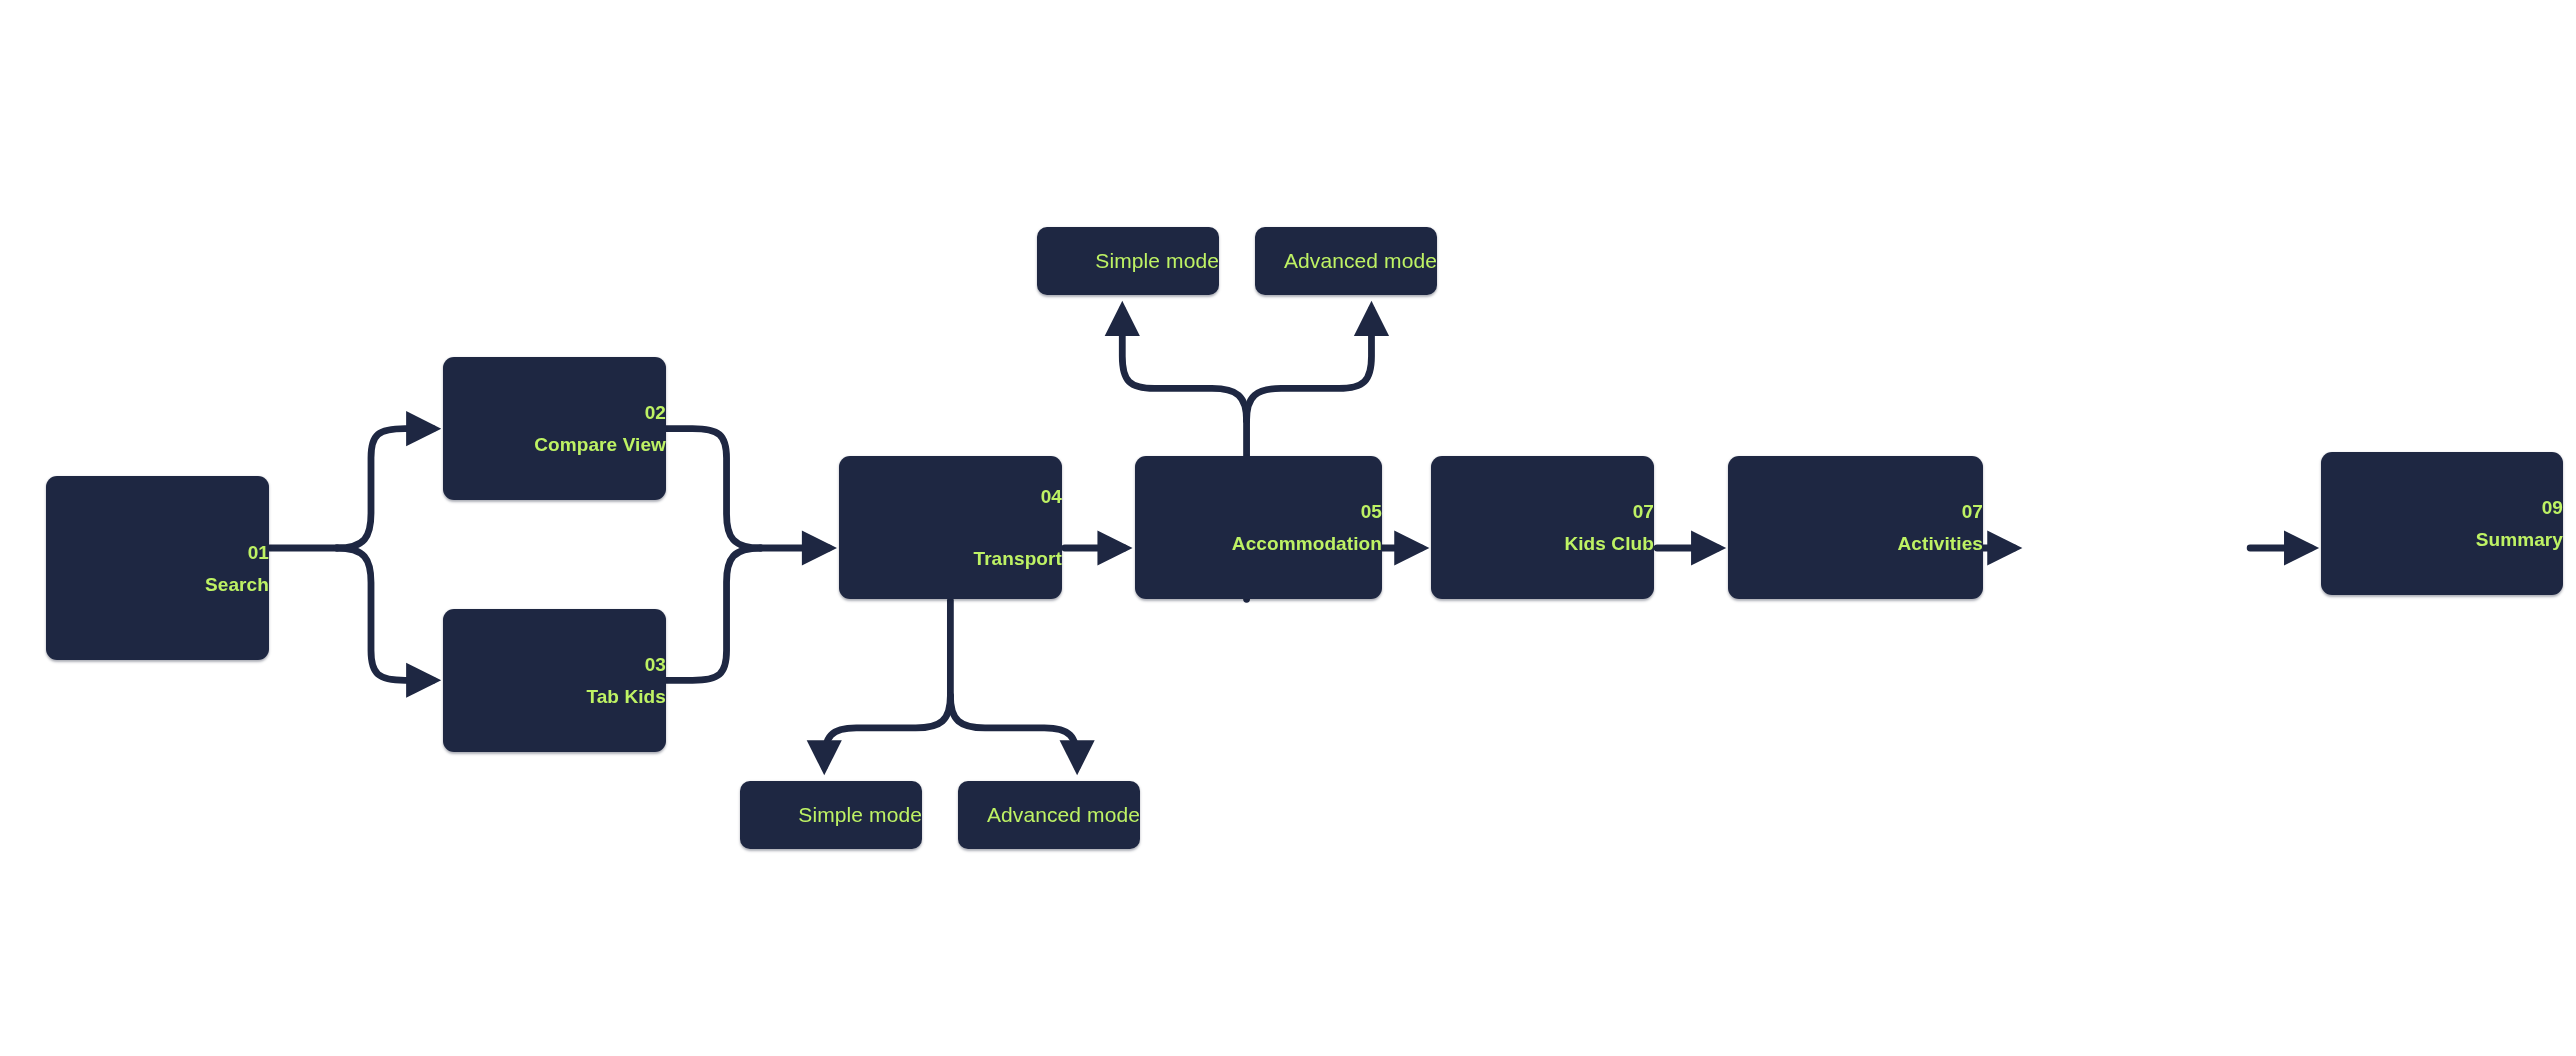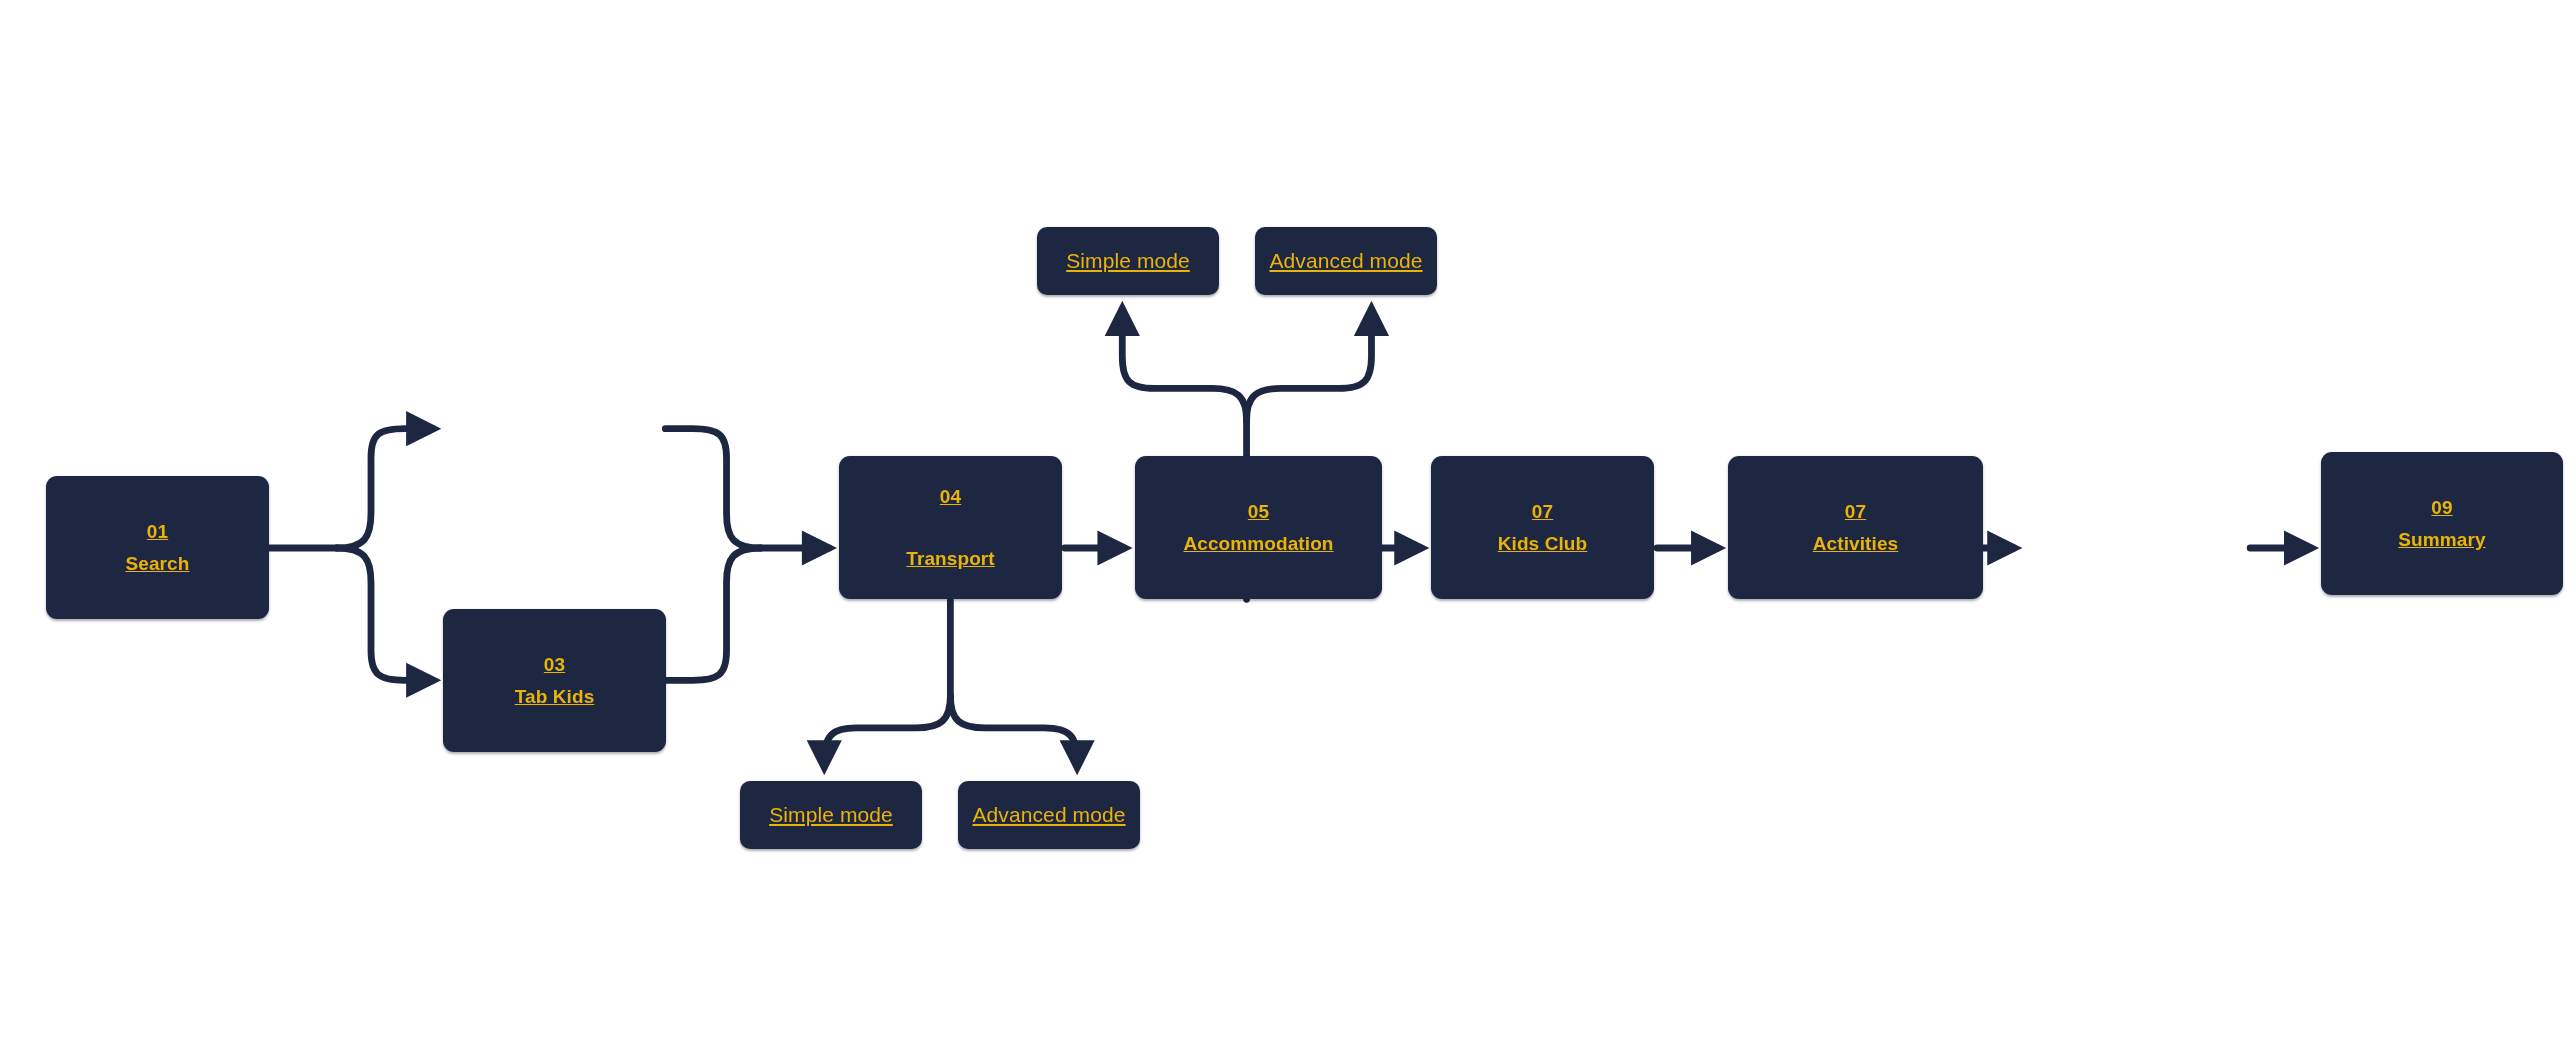--- a/index.html
+++ b/index.html
@@ -24,28 +24,27 @@
     top: 0;
     width: 2576px;
     height: 1057px;
     pointer-events: none;
   }
   .node {
     position: absolute;
     box-sizing: border-box;
     background: #1E2742;
     border-radius: 11px;
-    color: #eab308;
+    color: #bef264;
     display: flex;
     flex-direction: column;
-    align-items: center;
+    align-items: flex-end;
     justify-content: center;
     text-align: center;
     box-shadow: 0 1.2px 2.5px rgba(20,26,48,0.35);
-    text-decoration: underline;
   }
   .node.step .num {
     font-size: 19px;
     font-weight: 700;
     line-height: 1.0;
     letter-spacing: 0.1px;
   }
   .node.step .label {
     font-size: 19px;
     font-weight: 700;
@@ -102,25 +101,29 @@
       <path d="M 2016 680 C 2016 640 2032 628 2072 628 L 2165 628 C 2205 628 2218 616 2218 576 L 2218 500" marker-end="url(#ah)"></path>
 
       <path d="M 1537 971 L 1537 1125" marker-end="none"></path>
 
       <path d="M 1537 1125 C 1537 1165 1521 1177 1481 1177 L 1385 1177 C 1345 1177 1333 1190 1333 1230 L 1333 1240" marker-end="url(#ah)"></path>
 
       <path d="M 1537 1125 C 1537 1165 1553 1177 1593 1177 L 1689 1177 C 1729 1177 1742 1190 1742 1230 L 1742 1240" marker-end="url(#ah)"></path>
     </g>
   </svg>
 
-  <div class="node step" style="left:46px;  top:476px;  width:223px; height:143px;">
+  <div class="node step" style="left:46px;  top:476px;  width:223px; height:184px;">
     <div class="num">01</div>
     <div class="label">Search</div>
   </div>
 
+  <div class="node step" style="left:443px; top:357px;  width:223px; height:143px;">
+    <div class="num">02</div>
+    <div class="label">Compare View</div>
+  </div>
 
   <div class="node step" style="left:443px; top:609px;  width:223px; height:143px;">
     <div class="num">03</div>
     <div class="label">Tab Kids</div>
   </div>
 
   <div class="node step" style="left:839px; top:456px; width:223px; height:143px;gap:30px;">
     <div class="num">04</div>
     <div class="label">Transport</div>
   </div>

